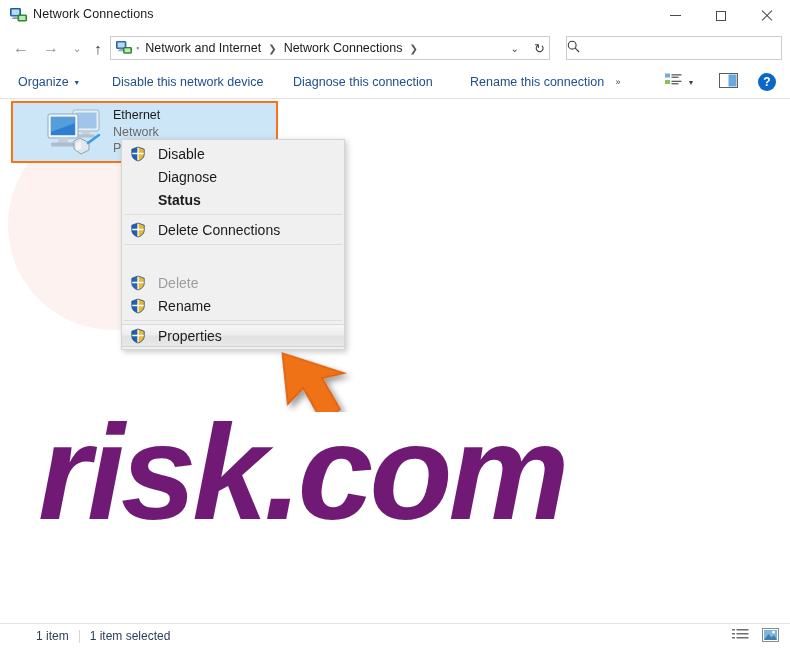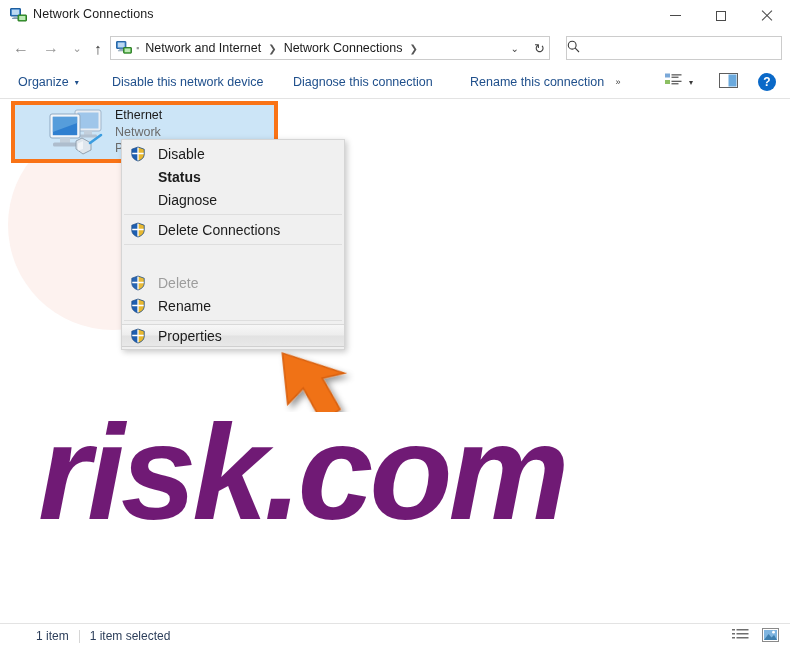--- a/index.html
+++ b/index.html
@@ -245,21 +245,21 @@
     width: 790px; height: 527px;
     background: transparent;
     z-index: 2;
   }
 
   .item {
     position: absolute;
     left: 11px; top: 2px;
     width: 267px; height: 62px;
     background: #cce5f7;
-    border: 4px solid #f97316;
+    border: 2px solid #f97316;
     display: flex;
     align-items: center;
     cursor: default;
   }
   .item-icon {
     width: 62px; height: 54px;
     margin-left: 30px;
     flex: 0 0 auto;
   }
   .item-text {
@@ -513,28 +513,28 @@
         <svg width="16" height="16" viewBox="0 0 16 16">
           <path d="M8 1 L14.2 3.2 V8.2 C14.2 11.6 11.4 14 8 15 C4.6 14 1.8 11.6 1.8 8.2 V3.2 Z" fill="#1f5fb0"></path>
           <path d="M8 1 L14.2 3.2 V8.2 C14.2 11.6 11.4 14 8 15 Z" fill="#e8b830"></path>
           <path d="M8 1 L8 15 M1.8 7.5 L14.2 7.5" stroke="#ffffff" stroke-width="1.3"></path>
           <path d="M8 1 L14.2 3.2 V8.2 C14.2 11.6 11.4 14 8 15 C4.6 14 1.8 11.6 1.8 8.2 V3.2 Z" fill="none" stroke="#16457f" stroke-width="0.7"></path>
         </svg>
       </span>
       <span class="mi-label">Disable</span>
     </div>
 
+    <div class="mi">
+      <span class="mi-shield blank"></span>
+      <span class="mi-label">Diagnose</span>
+    </div>
+
     <div class="mi bold">
       <span class="mi-shield blank"></span>
       <span class="mi-label">Status</span>
-    </div>
-
-    <div class="mi">
-      <span class="mi-shield blank"></span>
-      <span class="mi-label">Diagnose</span>
     </div>
 
     <div class="mi-sep"></div>
 
     <div class="mi">
       <span class="mi-shield">
         <svg width="16" height="16" viewBox="0 0 16 16">
           <path d="M8 1 L14.2 3.2 V8.2 C14.2 11.6 11.4 14 8 15 C4.6 14 1.8 11.6 1.8 8.2 V3.2 Z" fill="#1f5fb0"></path>
           <path d="M8 1 L14.2 3.2 V8.2 C14.2 11.6 11.4 14 8 15 Z" fill="#e8b830"></path>
           <path d="M8 1 L8 15 M1.8 7.5 L14.2 7.5" stroke="#ffffff" stroke-width="1.3"></path>

